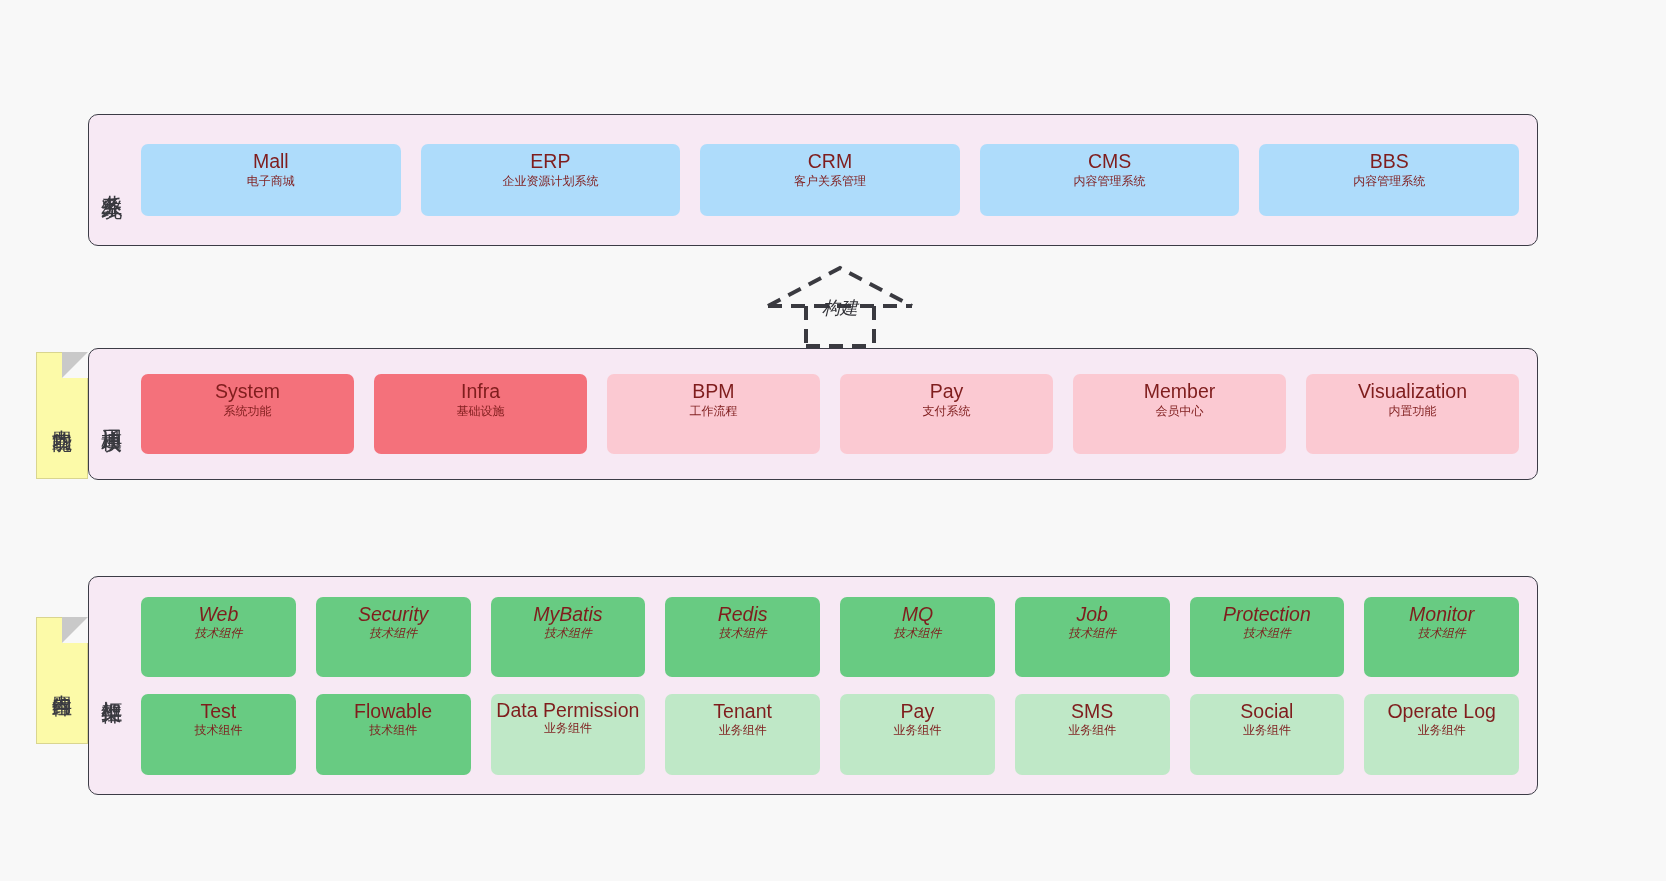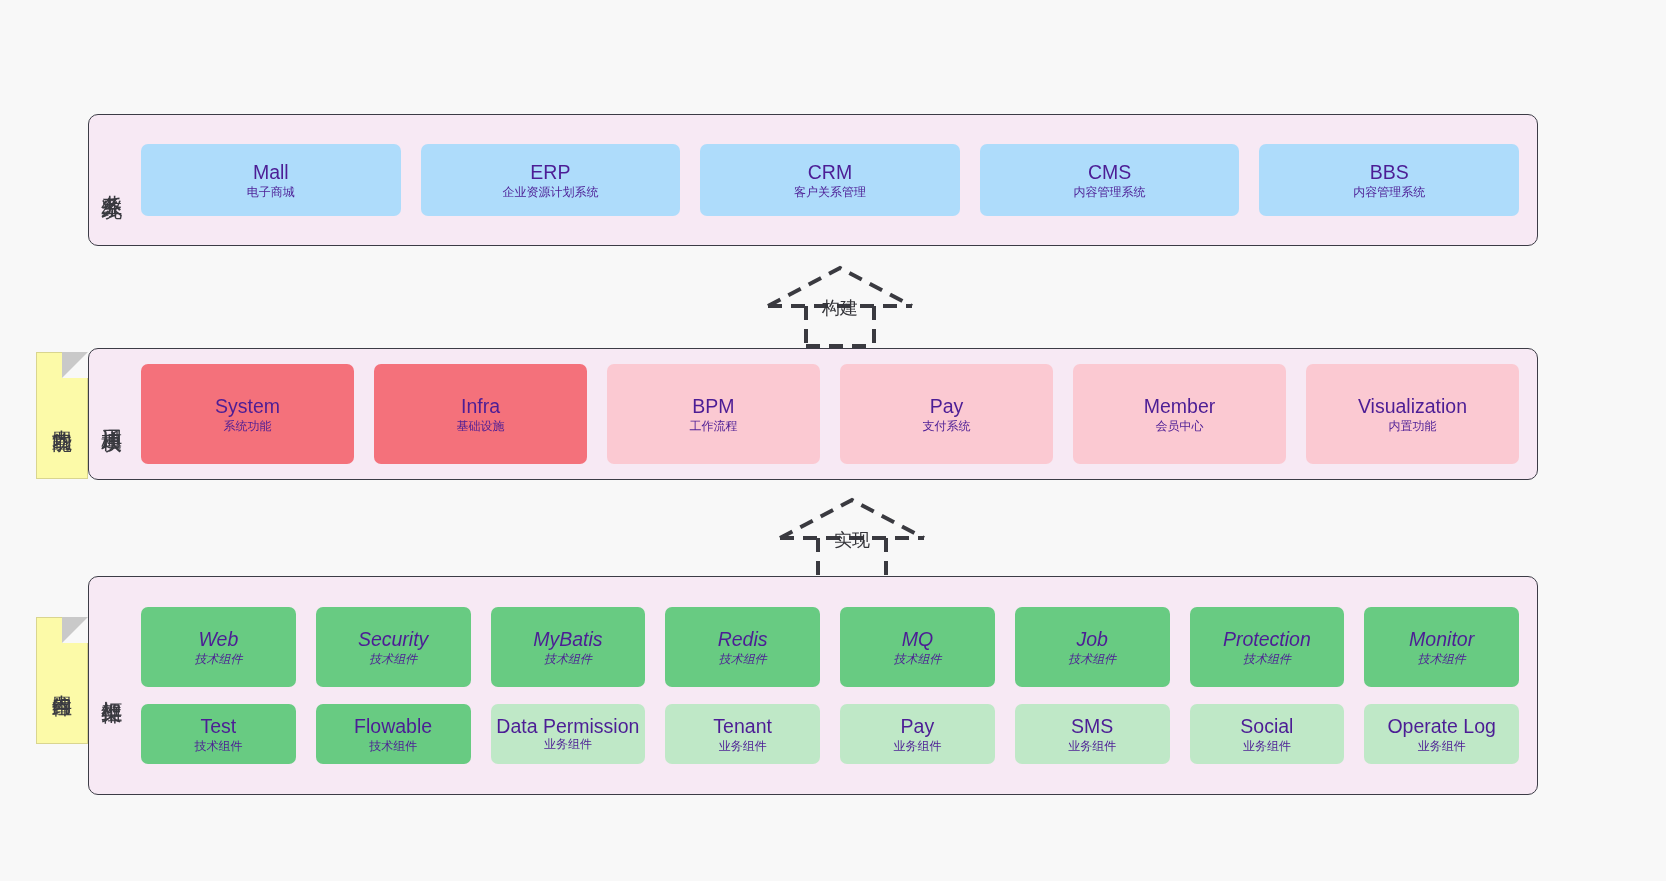--- a/index.html
+++ b/index.html
@@ -51,23 +51,23 @@
   .row {
     display: flex;
     gap: 20px;
   }
   .cell {
     flex: 1 1 0;
     border-radius: 7px;
     display: flex;
     flex-direction: column;
     align-items: center;
-    justify-content: center;
+    justify-content: flex-start;
     text-align: center;
-    color: #4c1d95;
+    color: #7f1d1d;
     line-height: 1.22;
     padding: 6px 4px;
   }
   .cell .t1 { font-size: 19.5px; }
   .cell .t2 { font-size: 12px; }
 
   
   .c-blue        { background: #aedcfb; }
   .c-red         { background: #f4717b; }
   .c-pink        { background: #fbc9d2; }
@@ -94,21 +94,21 @@
   .note::after {
     content: "";
     position: absolute;
     top: -1px; right: -1px;
     border-width: 0 0 26px 26px;
     border-style: solid;
     border-color: transparent transparent #f8f8f8 #c9c9c9;
   }
 
   
-  .connector { position: absolute; }
+  .connector { position: absolute; font-style: italic; }
   .connector svg { display: block; overflow: visible; }
   .connector .conn-label {
     position: absolute;
     left: 50%;
     transform: translateX(-50%);
     top: 34px;
     font-size: 18px;
     color: #333338;
     background: transparent;
     padding: 0 1px;
@@ -160,21 +160,21 @@
     <span class="conn-label">构建</span>
   </div>
 
   <div class="note" style="left:36px; top:352px; width:52px; height:127px;">
     <span>内置功能</span>
   </div>
 
   <div class="layer" id="layer-1" style="left:88px; top:348px; width:1450px; height:132px;">
     <div class="layer-title">通用模块</div>
     <div class="layer-body">
-      <div class="row" style="height:100px;">
+      <div class="row" style="height:80px;">
         <div class="cell c-red">
           <span class="t1">System</span>
           <span class="t2">系统功能</span>
         </div>
         <div class="cell c-red">
           <span class="t1">Infra</span>
           <span class="t2">基础设施</span>
         </div>
         <div class="cell c-pink">
           <span class="t1">BPM</span>
@@ -189,30 +189,20 @@
           <span class="t2">会员中心</span>
         </div>
         <div class="cell c-pink">
           <span class="t1">Visualization</span>
           <span class="t2">内置功能</span>
         </div>
       </div>
     </div>
   </div>
 
-  <div class="connector" style="left:772px; top:494px; width:160px; height:86px;">
-    <svg width="160" height="86" viewBox="0 0 160 86" aria-hidden="true">
-      <polyline points="8,44 80,6 152,44" fill="none" stroke="#3a3a40" stroke-width="4" stroke-dasharray="14,9" stroke-linecap="butt"></polyline>
-      <line x1="8" y1="44" x2="152" y2="44" stroke="#3a3a40" stroke-width="4" stroke-dasharray="14,9"></line>
-      <line x1="46" y1="44" x2="46" y2="86" stroke="#3a3a40" stroke-width="4" stroke-dasharray="14,9"></line>
-      <line x1="114" y1="44" x2="114" y2="86" stroke="#3a3a40" stroke-width="4" stroke-dasharray="14,9"></line>
-      <line x1="46" y1="84" x2="114" y2="84" stroke="#3a3a40" stroke-width="4" stroke-dasharray="14,9"></line>
-    </svg>
-    <span class="conn-label">实现</span>
-  </div>
 
   <div class="note" style="left:36px; top:617px; width:52px; height:127px;">
     <span>内置组件</span>
   </div>
 
   <div class="layer" id="layer-2" style="left:88px; top:576px; width:1450px; height:219px;">
     <div class="layer-title">框架组件</div>
     <div class="layer-body">
 
       <div class="row" style="height:80px;font-style:italic;">
@@ -243,21 +233,21 @@
         <div class="cell c-green">
           <span class="t1">Protection</span>
           <span class="t2">技术组件</span>
         </div>
         <div class="cell c-green">
           <span class="t1">Monitor</span>
           <span class="t2">技术组件</span>
         </div>
       </div>
 
-      <div class="row" style="height:60px;">
+      <div class="row" style="height:81px;">
         <div class="cell c-green">
           <span class="t1">Test</span>
           <span class="t2">技术组件</span>
         </div>
         <div class="cell c-green">
           <span class="t1">Flowable</span>
           <span class="t2">技术组件</span>
         </div>
         <div class="cell c-lightgreen">
           <span class="t1" style="line-height:1.1;">Data Permission</span>

